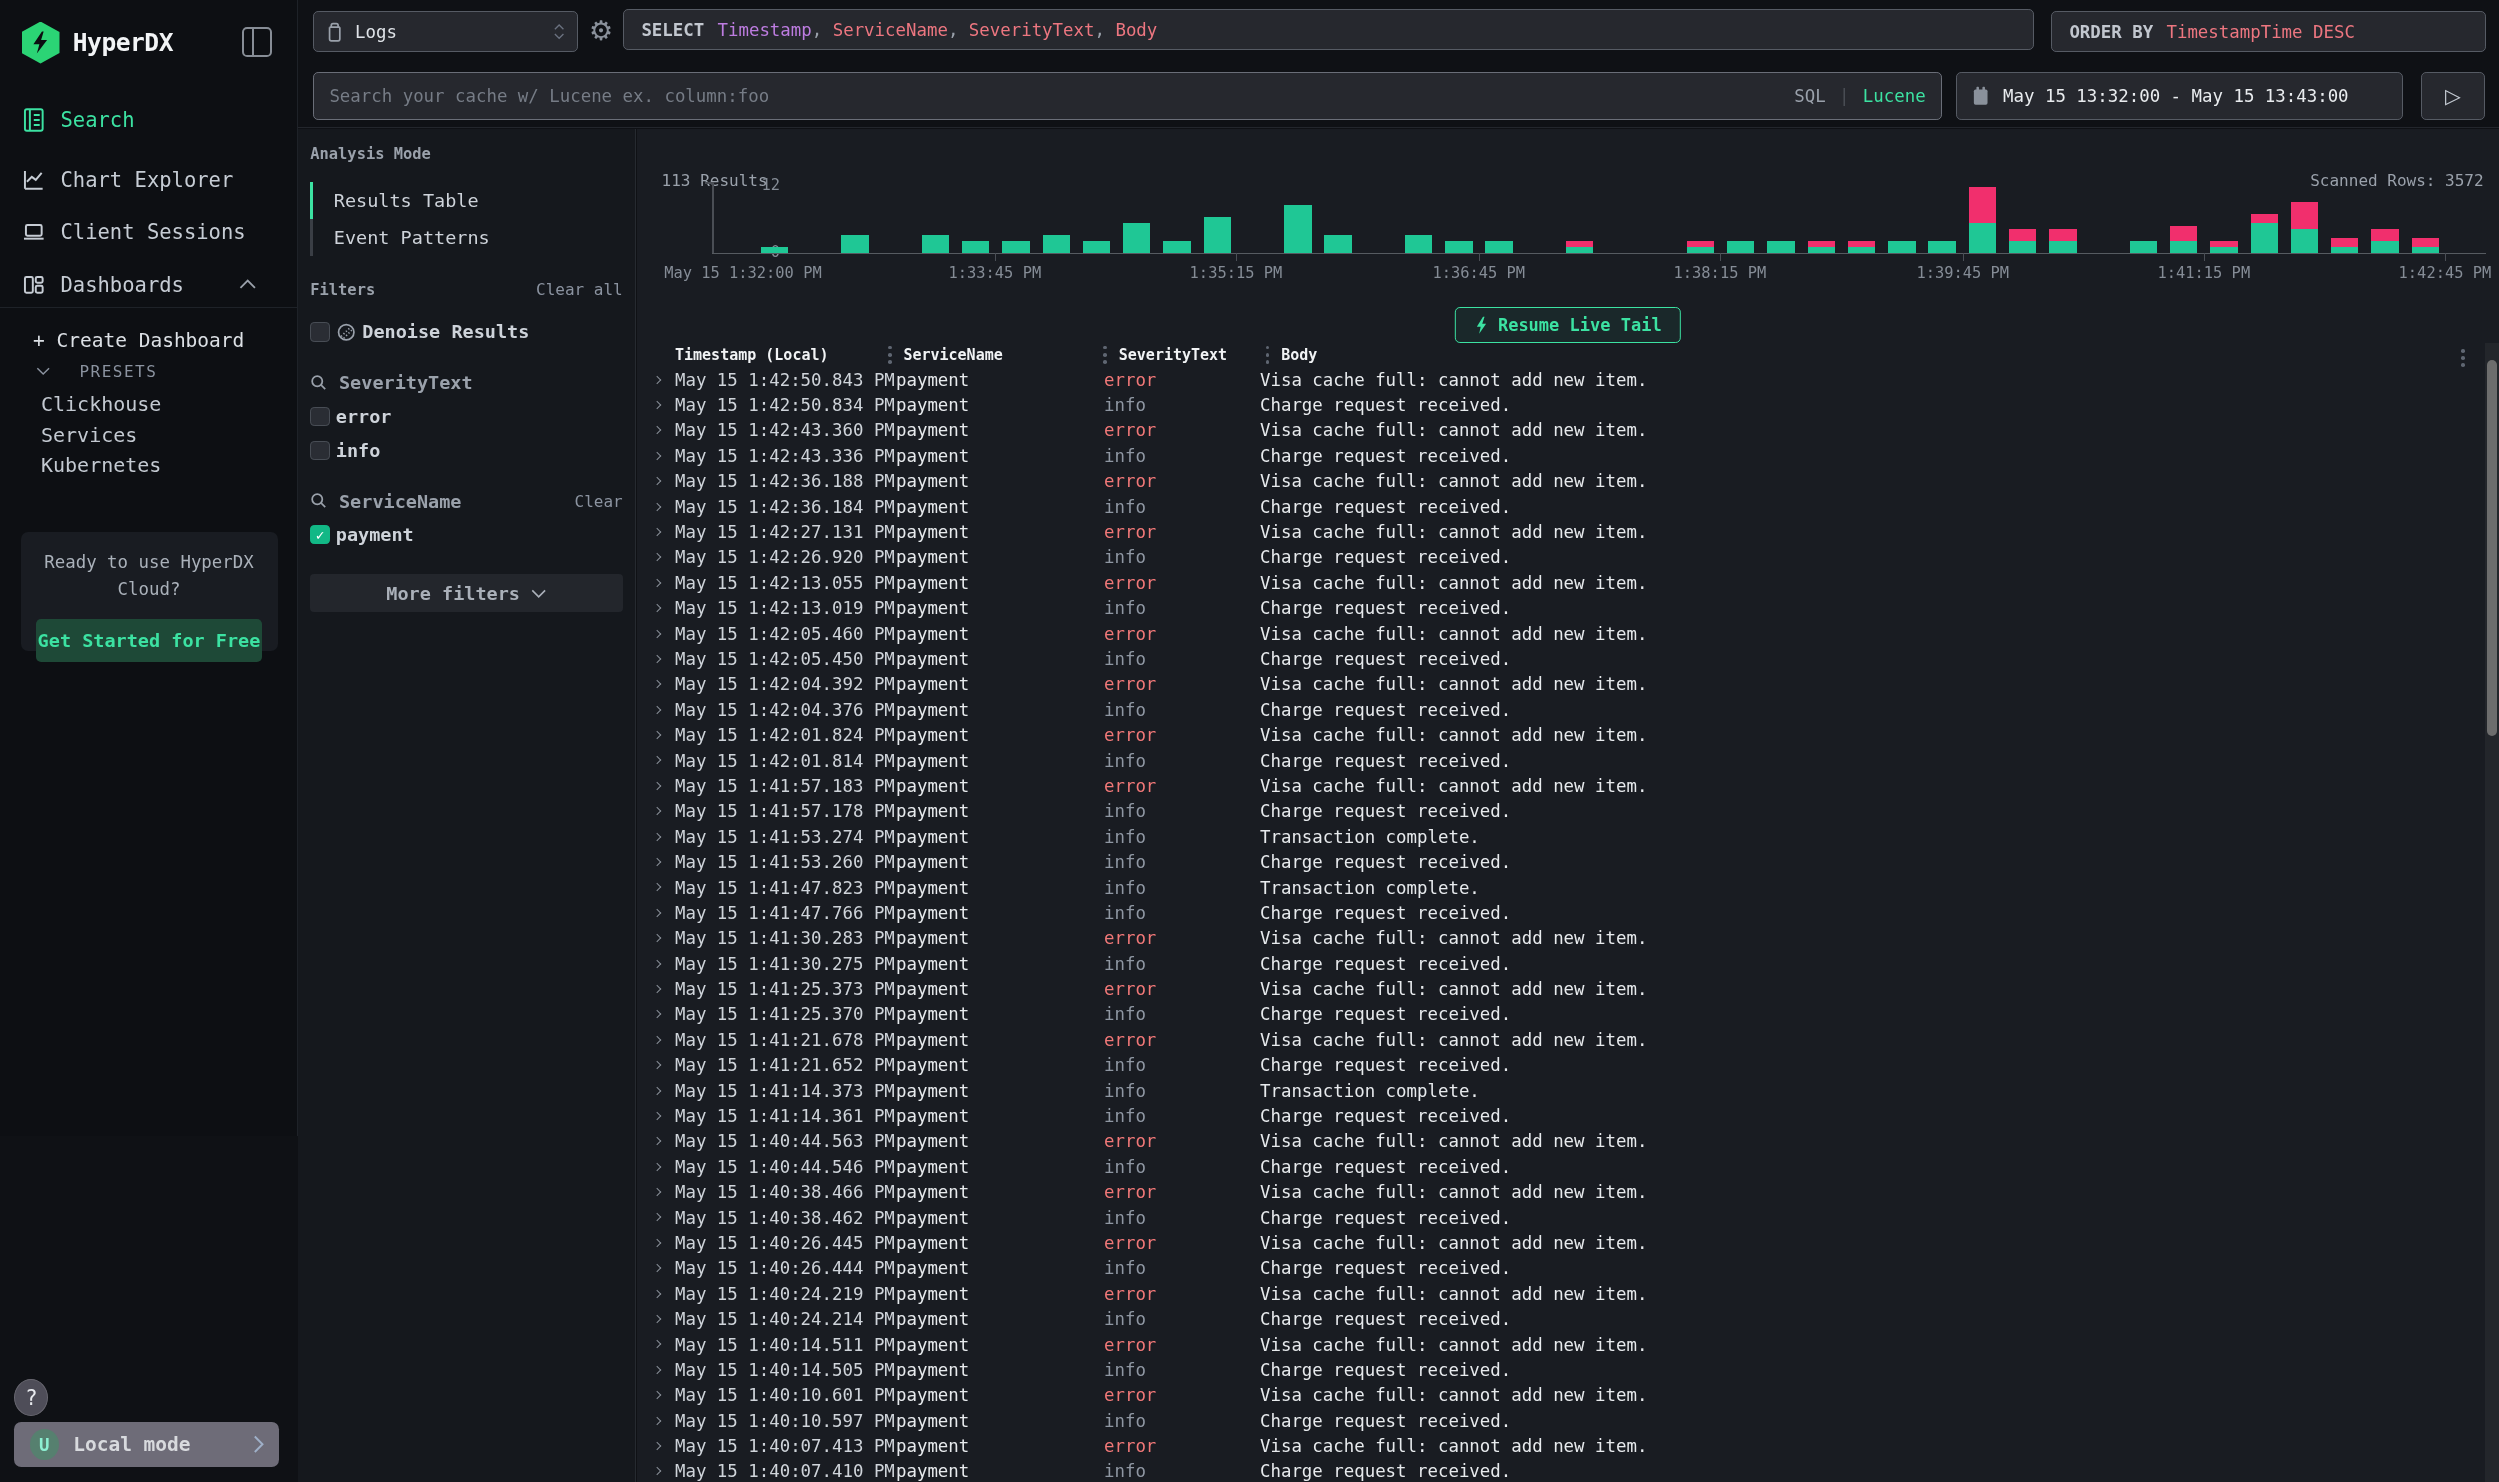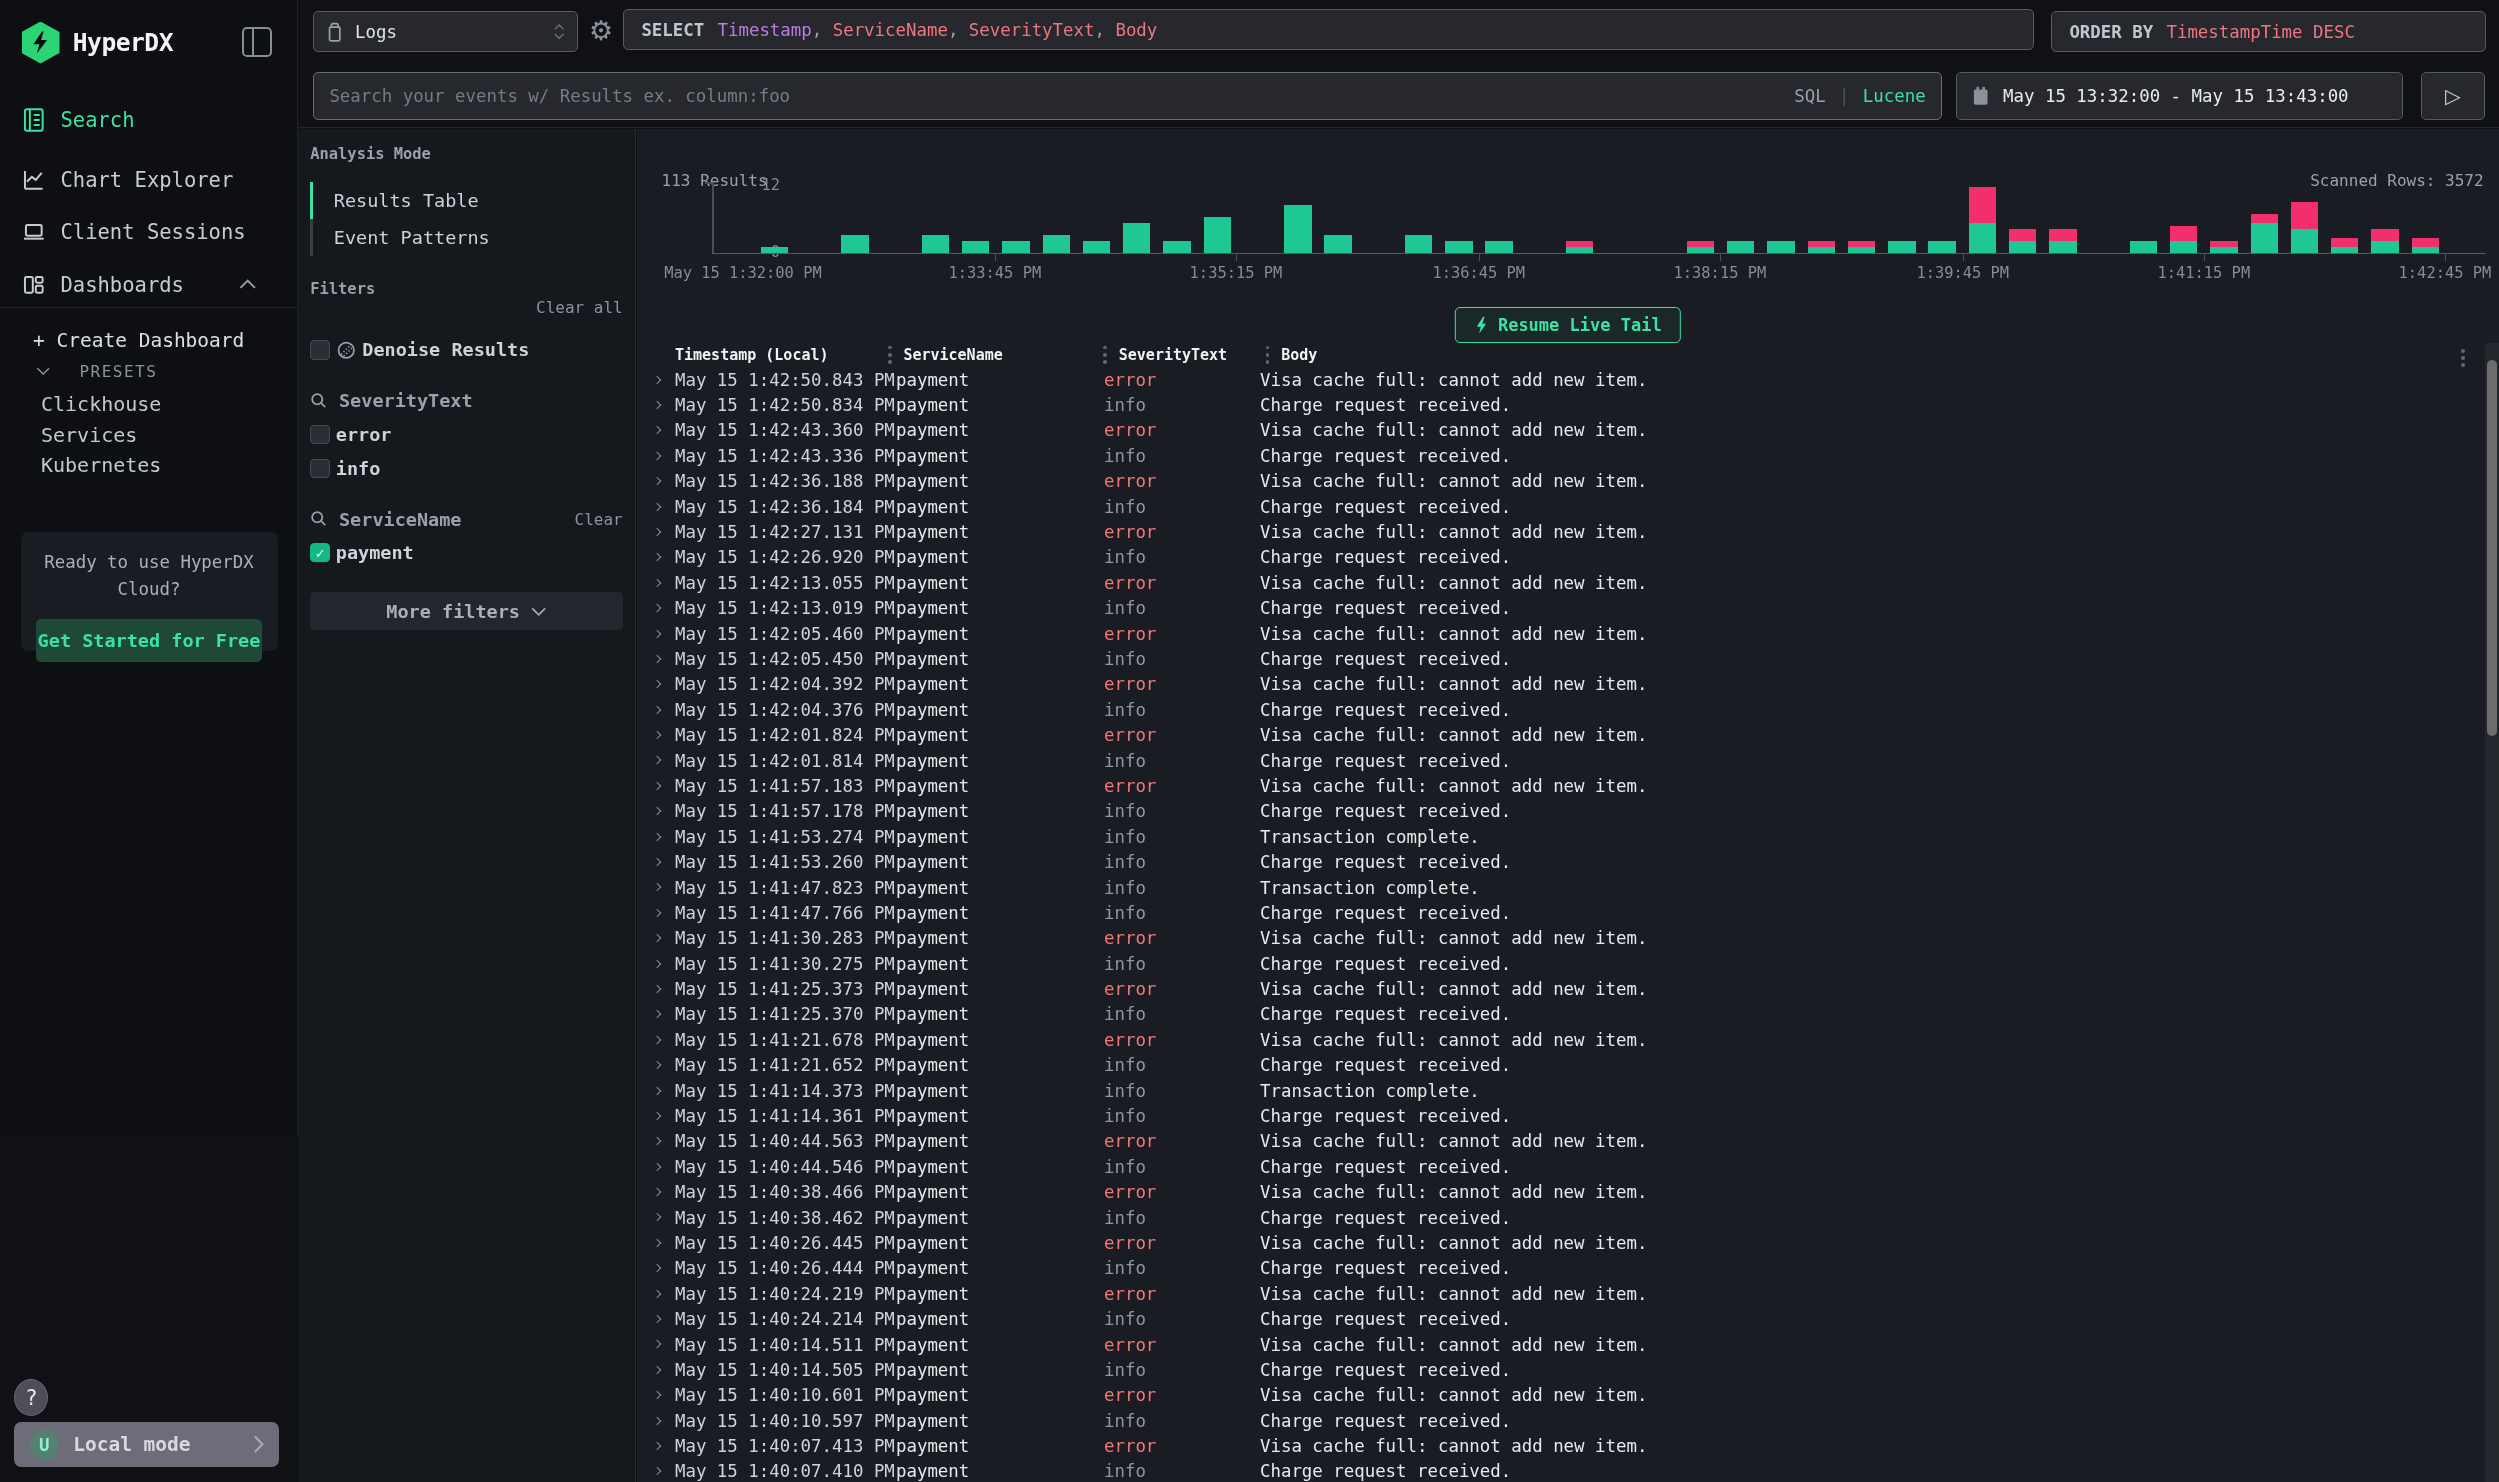--- a/index.html
+++ b/index.html
@@ -61,21 +61,21 @@
   .playbtn { left:2123px; top:72px; width:64px; height:48px; justify-content:center;
     color:#c6ccd4; font-size:20.5px; font-family:"DejaVu Sans",sans-serif; }
 
   
   #filters { position:absolute; left:298px; top:129px; width:338px; bottom:0; background:#15181d;
     border-right:1px solid #262a30; padding:0 12.3px; }
   .sect-label { font-size:15.4px; font-weight:bold; color:#9aa1ab; }
   .mode-item { display:flex; align-items:center; height:37px; border-left:3.1px solid #3a3e45;
     padding-left:20.5px; font-size:18.5px; color:#ced3da; }
   .mode-item.active { border-left-color:var(--accent); }
-  .filters-head { display:flex; align-items:baseline;flex-direction:column; }
+  .filters-head { display:flex; align-items:baseline; }
   .clear-link { margin-left:auto; font-size:16px; color:#8b93a0; }
   .opt-row, .opt { display:flex; align-items:center; gap:6px; height:34px;font-weight:bold; }
   .cb { width:19.5px; height:19.5px; border-radius:4.1px; background:#2a2d34; border:1.5px solid #484d55;
     display:flex; align-items:center; justify-content:center; font-size:14.4px; color:#fff; flex:0 0 auto; }
   .cb.checked { background:#12b886; border-color:#12b886; }
   .opt-label { font-size:18.5px; color:#ced3da; }
   .group-head { display:flex; align-items:center; gap:11.3px; margin-top:17.4px; height:33px; }
   .group-name { font-size:18.5px; font-weight:bold; color:#9aa1ab; }
   .morefilters { margin-top:22.6px; width:100%; background:#23262c; border:none; border-radius:4.1px;
     height:38px; font-size:18.5px; font-weight:bold; color:#aab0b9; font-family:inherit;
@@ -222,21 +222,21 @@
   <div class="inputbox select-q">
     <span class="kw">SELECT</span>
     <span id="select-cols"><span style="color: var(--purple);">Timestamp</span><span style="color: rgb(154, 161, 171); white-space: pre;">, </span><span style="color: var(--redcol);">ServiceName</span><span style="color: rgb(154, 161, 171); white-space: pre;">, </span><span style="color: var(--redcol);">SeverityText</span><span style="color: rgb(154, 161, 171); white-space: pre;">, </span><span style="color: var(--redcol);">Body</span></span>
   </div>
   <div class="inputbox orderby">
     <span class="kw">ORDER BY</span>
     <span id="orderby-val" style="color:var(--redcol)">TimestampTime DESC</span>
   </div>
 
   <div class="inputbox searchbar">
-    <span class="ph">Search your events w/ Results ex. column:foo</span>
+    <span class="ph">Search your cache w/ Lucene ex. column:foo</span>
     <span class="lang">
       <span class="sql">SQL</span>
       <span class="pipe">|</span>
       <span class="lucene">Lucene</span>
     </span>
   </div>
   <div class="inputbox datebox">
     <svg width="17.4" height="20.5" viewBox="0 0 20 24">
       <rect x="2" y="4" width="16" height="18" rx="2" fill="#8a919b"></rect>
         <rect x="5" y="1" width="3" height="5" rx="1" fill="#8a919b"></rect>

